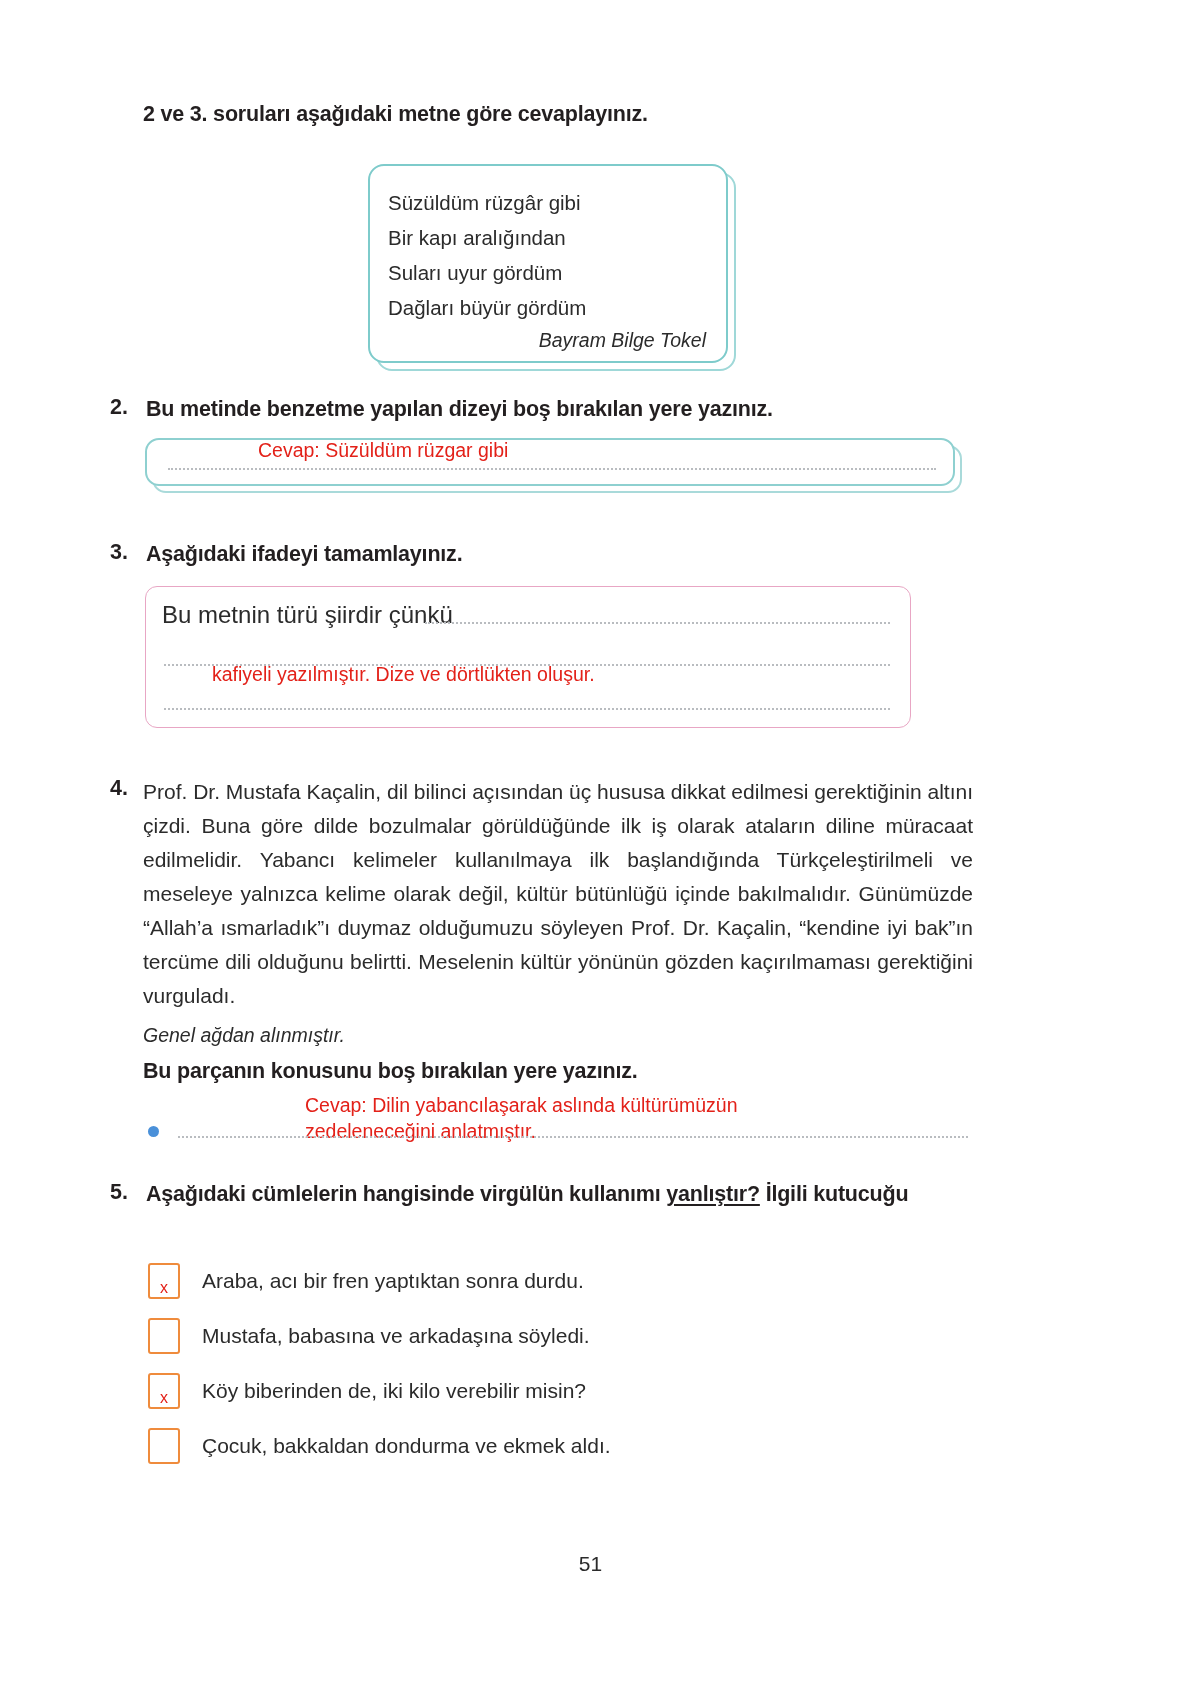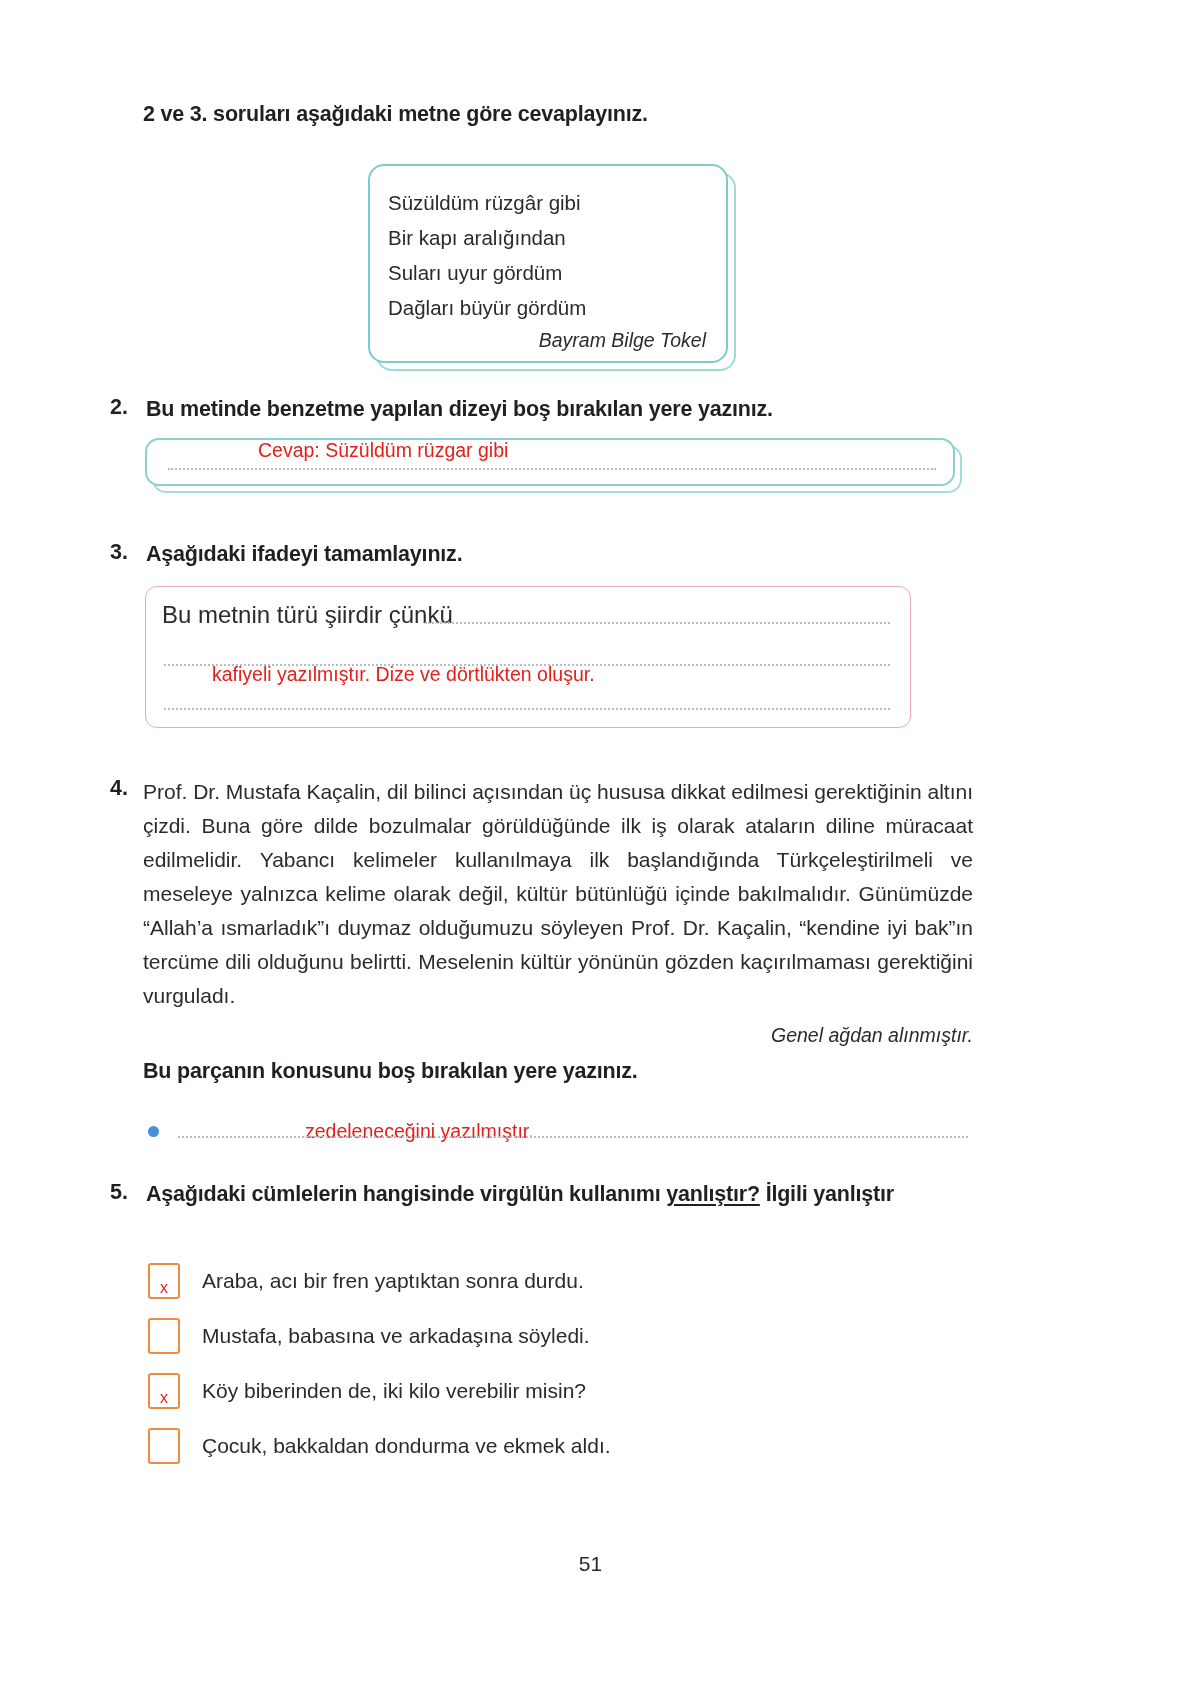--- a/index.html
+++ b/index.html
@@ -154,21 +154,21 @@
     line-height: 1.62;
     color: #2b2b2b;
     text-align: justify;
     text-justify: inter-word;
   }
   .source {
     position: absolute;
     left: 143px;
     top: 1024px;
     width: 830px;
-    text-align: right;
+    text-align: left;
     font-style: italic;
     font-size: 19.5px;
     color: #2b2b2b;
   }
   .q4-prompt {
     position: absolute;
     left: 143px;
     top: 1057px;
   }
 
@@ -290,28 +290,29 @@
   <div class="dotline" style="left:164px; top:664px; width:726px;"></div>
   <div class="dotline" style="left:164px; top:708px; width:726px;"></div>
 
   <div class="para">
     <div class="qnum">4.</div>
     <p>Prof. Dr. Mustafa Kaçalin, dil bilinci açısından üç hususa dikkat edilmesi gerektiğinin altını çizdi. Buna göre dilde bozulmalar görüldüğünde ilk iş olarak ataların diline müracaat edilmelidir. Yabancı kelimeler kullanılmaya ilk başlandığında Türkçeleştirilmeli ve meseleye yalnızca kelime olarak değil, kültür bütünlüğü içinde bakılmalıdır. Günümüzde “Allah’a ısmarladık”ı duymaz olduğumuzu söyleyen Prof. Dr. Kaçalin, “kendine iyi bak”ın tercüme dili olduğunu belirtti. Meselenin kültür yönünün gözden kaçırılmaması gerektiğini vurguladı.</p>
   </div>
   <div class="source">Genel ağdan alınmıştır.</div>
   <div class="q4-prompt q-heading">Bu parçanın konusunu boş bırakılan yere yazınız.</div>
 
-  <div class="hand" style="left:305px; top:1119px;">zedeleneceğini yazılmıştır.</div>
+  <div class="hand" style="left:305px; top:1093px;">Cevap: Dilin yabancılaşarak aslında kültürümüzün</div>
+  <div class="hand" style="left:305px; top:1119px;">zedeleneceğini anlatmıştır.</div>
   <div class="bullet-dot"></div>
   <div class="bullet-line"></div>
 
   <div class="q5">
     <div class="qnum">5.</div>
     <div class="qtext q-heading">
-      <span>Aşağıdaki cümlelerin hangisinde virgülün kullanımı </span><span class="u">yanlıştır?</span><span> İlgili yanlıştır</span>
+      <span>Aşağıdaki cümlelerin hangisinde virgülün kullanımı </span><span class="u">yanlıştır?</span><span> İlgili kutucuğu</span>
     </div>
   </div>
 
   <div class="options">
     <div class="option">
       <div class="cbox">
         <span class="cmark">x</span>
       </div>
       <div class="opt-label">Araba, acı bir fren yaptıktan sonra durdu.</div>
     </div>

